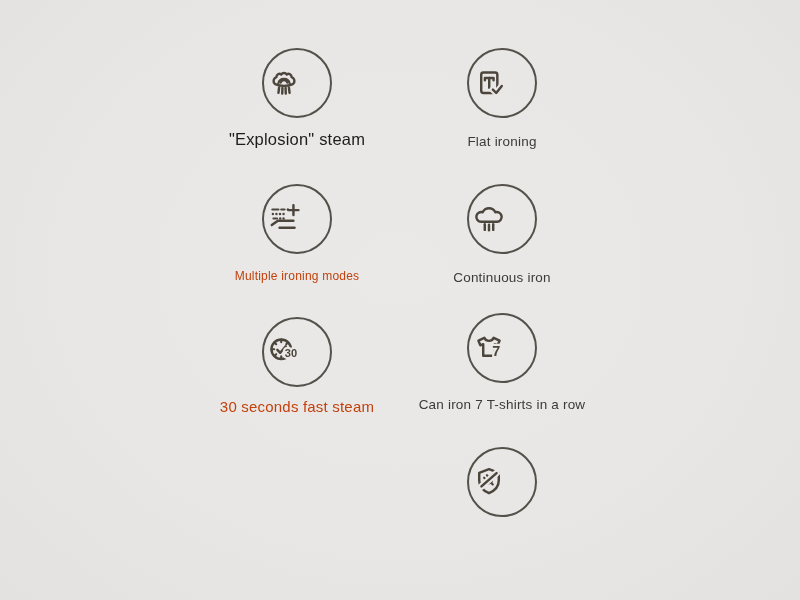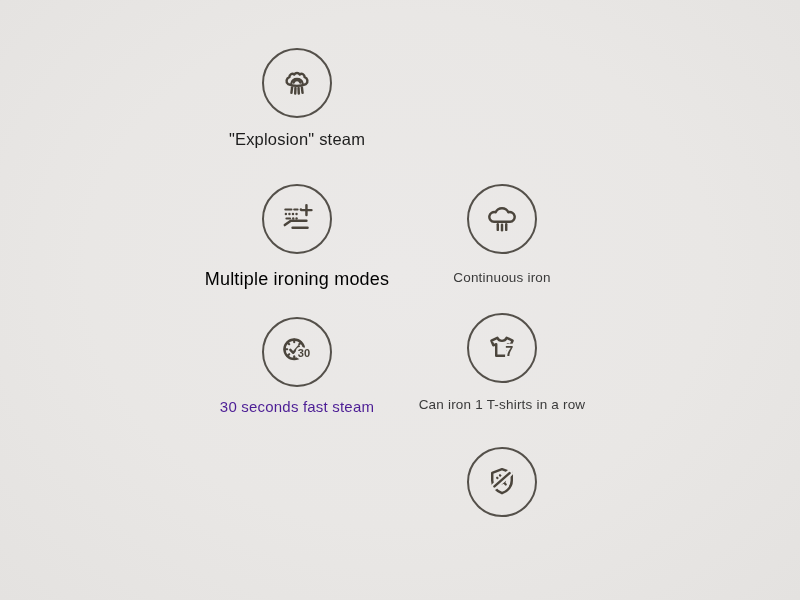--- a/index.html
+++ b/index.html
@@ -18,28 +18,28 @@
   .row1 { top: 48px; }
   .row2 { top: 184px; }
   .row3 { top: 317px; }
   .row3b { top: 313px; }
   .row4 { top: 447px; }
   .ring {
     width: 70px; height: 70px;
     margin: 0 auto;
     border: 2px solid #54504a;
     border-radius: 50%;
-    display: flex; align-items: center; justify-content: center;
+    display: flex; align-items: center; justify-content: flex-start;
     background: transparent;
   }
   .ring svg { display: block; }
   .lbl { color: #3a3a3a; font-weight: 400; letter-spacing: 0.2px; }
   .lbl-16 { font-size: 16.5px; color: #1d1d1d; }
-  .lbl-15 { font-size: 15px; color: #4c1d95; }
-  .lbl-14 { font-size: 18px; color: #000000; }
+  .lbl-15 { font-size: 15px; color: #c2410c; }
+  .lbl-14 { font-size: 12px; color: #c2410c; }
   .lbl-13 { font-size: 13.5px; color: #3a3a3a; }
   .ic { stroke: #4b453c; fill: none; stroke-width: 2.2; stroke-linecap: round; stroke-linejoin: round; }
   .ic-thin { stroke-width: 1.9; }
   .ic-fill { fill: #4b453c; stroke: none; }
   .ic-halo { stroke: #eae8e6; stroke-width: 6; fill: none; stroke-linecap: round; stroke-linejoin: round; }
   .ic-num {
     fill: #4b453c; stroke: #eae8e6; stroke-width: 4; paint-order: stroke;
     font-family: "Liberation Sans", "DejaVu Sans", sans-serif; font-weight: bold;
   }
 </style>
@@ -56,20 +56,32 @@
         <path class="ic ic-thin" d="M15 17.7 a3.1 3.1 0 0 1 6 0"></path>
         <path class="ic" d="M13.6 22 l-0.6 4.8"></path>
         <path class="ic" d="M16.6 22.4 l-0.2 5"></path>
         <path class="ic" d="M19.4 22.4 l0.2 5"></path>
         <path class="ic" d="M22.4 22 l0.6 4.8"></path>
       </svg>
     </div>
     <p class="lbl lbl-16" style="margin-top:12px">"Explosion" steam</p>
   </div>
 
+  <div class="feat col2 row1">
+    <div class="ring">
+      <svg width="40" height="40" viewBox="0 0 36 36">
+        <rect class="ic" x="11" y="8.5" width="14.5" height="18.5" rx="2"></rect>
+        <path class="ic" d="M14.3 15.6 v-2.1 h7.8 v2.1"></path>
+        <path class="ic" d="M18.2 13.5 v8.8"></path>
+        <path class="ic-halo" d="M21.5 24 l3 3 l5 -6.3"></path>
+        <path class="ic" d="M21.5 24 l3 3 l5 -6.3"></path>
+      </svg>
+    </div>
+    <p class="lbl lbl-13" style="margin-top:16px">Flat ironing</p>
+  </div>
 
   <div class="feat col1 row2">
     <div class="ring">
       <svg width="40" height="40" viewBox="0 0 36 36">
         <path class="ic ic-thin" d="M7.5 9.5 H13"></path>
         <path class="ic ic-thin" d="M15.5 9.5 H18.5"></path>
         <circle class="ic-fill" cx="21.5" cy="9.5" r="1.1"></circle>
         <path class="ic" d="M26.5 5.5 V14.5"></path>
         <path class="ic" d="M22 10 H31"></path>
         <circle class="ic-fill" cx="8" cy="13.5" r="1.1"></circle>
@@ -118,21 +130,21 @@
     <p class="lbl lbl-15" style="margin-top:11px">30 seconds fast steam</p>
   </div>
 
   <div class="feat col2 row3b">
     <div class="ring">
       <svg width="40" height="40" viewBox="0 0 36 36">
         <path class="ic" d="M13.8 8.8 c0.8 1.8 2.5 2.8 4.2 2.8 c1.7 0 3.4 -1 4.2 -2.8 l5.3 2.6 -1.7 4.2 -2.6 -1 V25 H12.8 V14.6 l-2.6 1 -1.7 -4.2 z"></path>
         <text class="ic-num" x="24.5" y="25.5" font-size="13" text-anchor="middle">7</text>
       </svg>
     </div>
-    <p class="lbl lbl-13" style="margin-top:14px">Can iron 1 T-shirts in a row</p>
+    <p class="lbl lbl-13" style="margin-top:14px">Can iron 7 T-shirts in a row</p>
   </div>
 
 
   <div class="feat col2 row4">
     <div class="ring">
       <svg width="40" height="40" viewBox="0 0 36 36">
         <path class="ic" d="M18 6.5 l8.8 3.2 v7 c0 5.6 -3.6 9.2 -8.8 11.4 c-5.2 -2.2 -8.8 -5.8 -8.8 -11.4 v-7 z"></path>
         <g transform="rotate(-42 18 16.5)">
           <path class="ic ic-thin" d="M16.3 11.8 v2.6"></path>
           <path class="ic ic-thin" d="M19.7 11.8 v2.6"></path>

